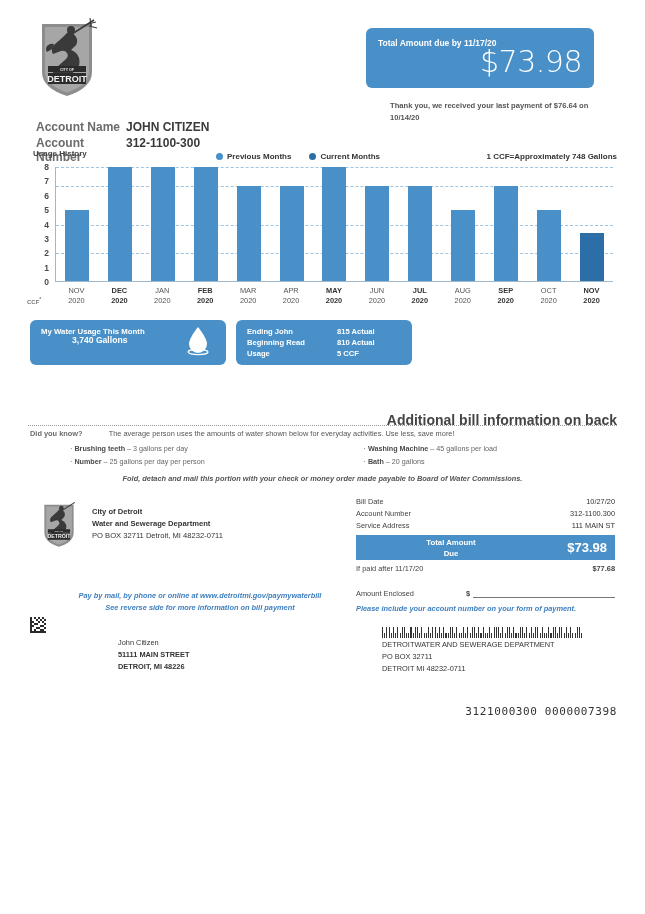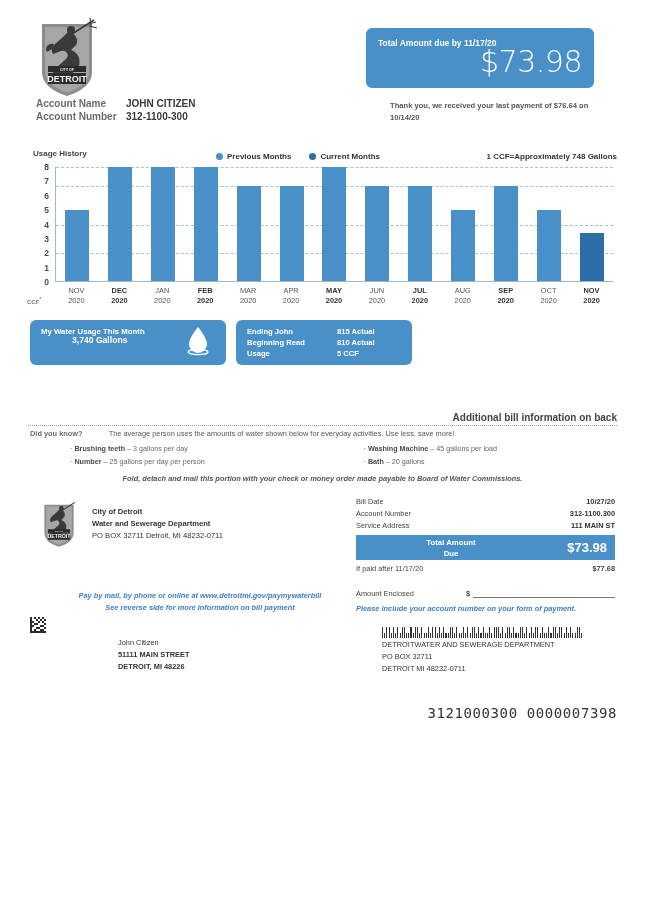--- a/index.html
+++ b/index.html
@@ -32,21 +32,21 @@
     position: absolute; right: 12px; top: 16px;
     font-size: 30px; font-weight: 300; letter-spacing: -0.5px;
     font-family: "DejaVu Sans", sans-serif;
   }
   .thanks {
     position: absolute; left: 390px; top: 100px; width: 230px;
     font-size: 7.6px; color: #555; line-height: 1.55; font-weight: bold;
   }
 
   
-  .acct { position: absolute; left: 36px; top: 98px; font-size: 10px; }
+  .acct { position: absolute; left: 36px; top: 120px; font-size: 12px; }
   .acct-row { display: flex; margin-bottom: 2px; }
   .acct-key { width: 90px; font-weight: bold; color: #6b6b6b; }
   .acct-val { font-weight: bold; color: #3a3a3a; }
 
   
   .chart-head { position: absolute; left: 33px; top: 149px; font-size: 8px; font-weight: bold; color: #444; }
   .legend { position: absolute; left: 216px; top: 152px; display: flex; gap: 18px; font-size: 8px; font-weight: bold; color: #333; }
   .legend-item { display: flex; align-items: center; gap: 4px; }
   .dot { width: 7px; height: 7px; border-radius: 50%; display: inline-block; }
   .ccf-note { position: absolute; right: 28px; top: 152px; font-size: 8px; font-weight: bold; color: #333; }
@@ -82,21 +82,21 @@
   .ib-title { position: absolute; left: 11px; top: 7px; font-size: 7.8px; font-weight: bold; line-height: 1.4; }
   .ib-amt { position: absolute; font-size: 8.6px; font-weight: bold; }
   .ib1-amt { left: 42px; bottom: 20px; }
   .ib3-amt { left: 62px; bottom: 6px; }
   .drop { position: absolute; }
   .ib-table { position: absolute; left: 11px; top: 6px; font-size: 7.6px; font-weight: bold; line-height: 1.48; }
   .ib-table div { display: flex; }
   .ib-table .k { width: 90px; }
 
   
-  .addl { position: absolute; right: 28px; top: 412px; font-size: 10px; font-weight: bold; color: #444; }
+  .addl { position: absolute; right: 28px; top: 412px; font-size: 14px; font-weight: bold; color: #444; }
   .dotted { position: absolute; left: 28px; right: 28px; top: 425px; border-top: 1px dotted #9a9a9a; }
   .facts { position: absolute; left: 30px; top: 429px; right: 28px; }
   .facts-head { font-size: 7.4px; color: #555; margin-bottom: 4px; }
   .facts-head b { color: #6b6b6b; }
   .facts-head span { margin-left: 24px; }
   .fact-grid { display: flex; }
   .fact-col { flex: 1; }
   .fact { font-size: 7.2px; color: #666; line-height: 1.85; margin-left: 40px; }
   .fact b { color: #4a4a4a; }
   .fold {
@@ -104,21 +104,21 @@
     font-size: 7.4px; font-style: italic; font-weight: bold; color: #555;
   }
 
   
   .stub-logo { position: absolute; left: 36px; top: 500px; width: 46px; height: 48px; }
   .stub-addr { position: absolute; left: 92px; top: 506px; font-size: 7.6px; line-height: 1.6; color: #333; }
   .stub-addr .b { font-weight: bold; }
 
   .bill-tbl { position: absolute; left: 356px; top: 496px; width: 259px; font-size: 7.4px; color: #444; }
   .bt-row { display: flex; justify-content: space-between; line-height: 1.62; }
-  .bt-row .v { font-weight: bold; color: #333; text-align: center; }
+  .bt-row .v { font-weight: normal; color: #333; text-align: center; }
   .total-bar {
     position: relative; margin-top: 3px; height: 25px;
     background: #4a90c8; color: #fff;
   }
   .total-bar .lab {
     position: absolute; left: 40px; top: 2px; width: 110px; text-align: center;
     font-size: 7.8px; font-weight: bold; line-height: 1.45;
   }
   .total-bar .amt { position: absolute; right: 8px; top: 5px; font-size: 13px; font-weight: bold; }
   .after-row { display: flex; justify-content: space-between; margin-top: 4px; font-size: 7.4px; }
@@ -142,21 +142,21 @@
   .cust-addr .b { font-weight: bold; }
 
   .remit { position: absolute; left: 382px; top: 624px; font-size: 7.4px; color: #333; line-height: 1.62; }
   .remit .hd { font-weight: bold; letter-spacing: 0.1px; }
   .postnet { height: 12px; margin: 2px 0 1px 0; display: flex; align-items: flex-end; gap: 1.1px; }
   .postnet i { display: block; width: 1.1px; background: #333; }
 
   .scanline {
     position: absolute; right: 28px; top: 705px;
     font-family: "DejaVu Sans Mono", monospace;
-    font-size: 14px; letter-spacing: 0.6px; color: #333;
+    font-size: 11px; letter-spacing: 0.6px; color: #333;
   }
 </style>
 </head>
 <body>
 
 <div class="page">
 
   <div class="header">
     <div class="logo-wrap">
       <svg viewBox="0 0 78 82" width="78" height="82">

